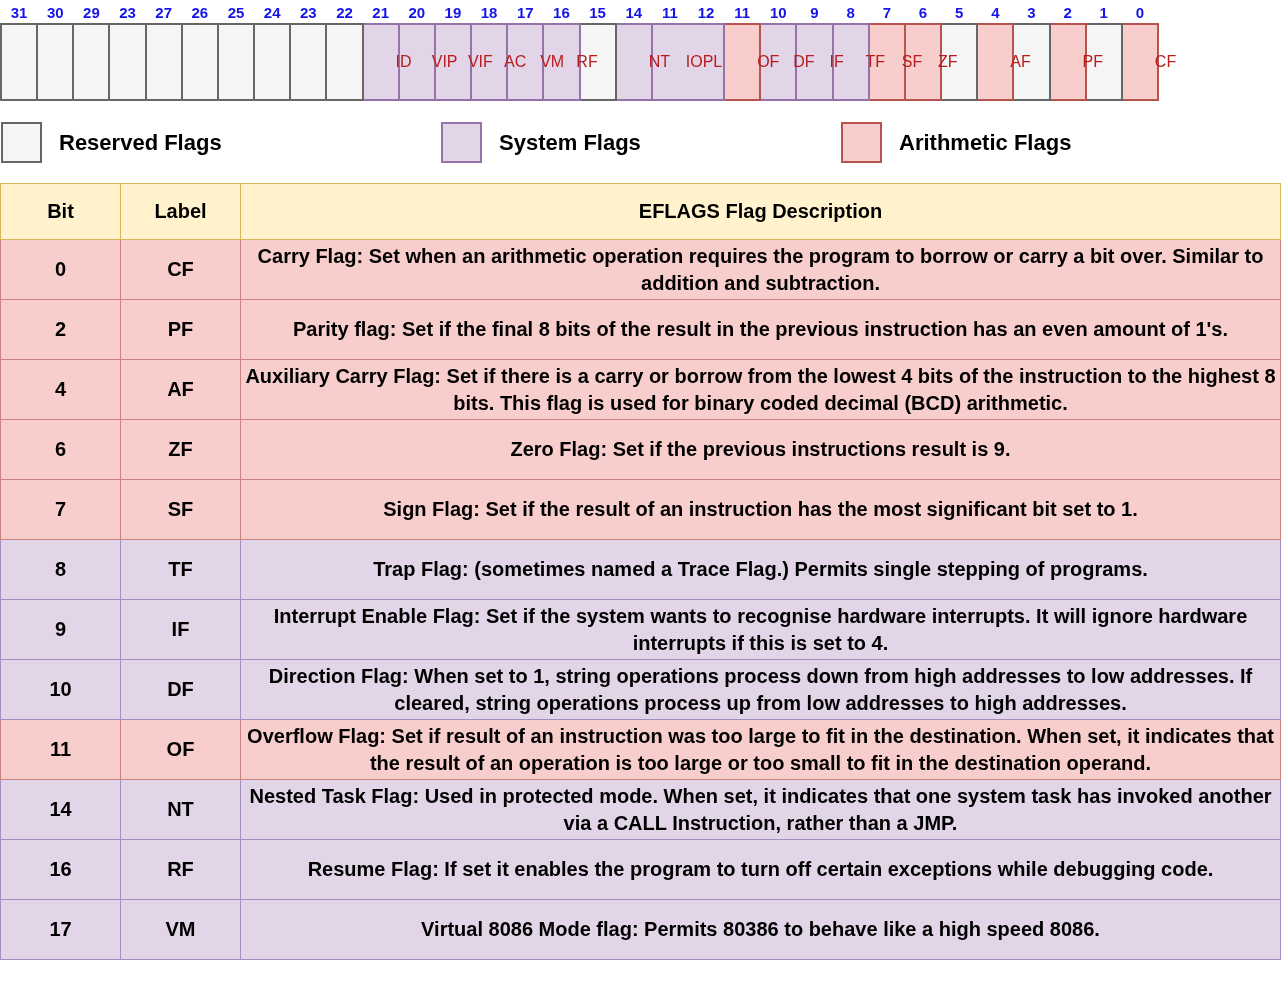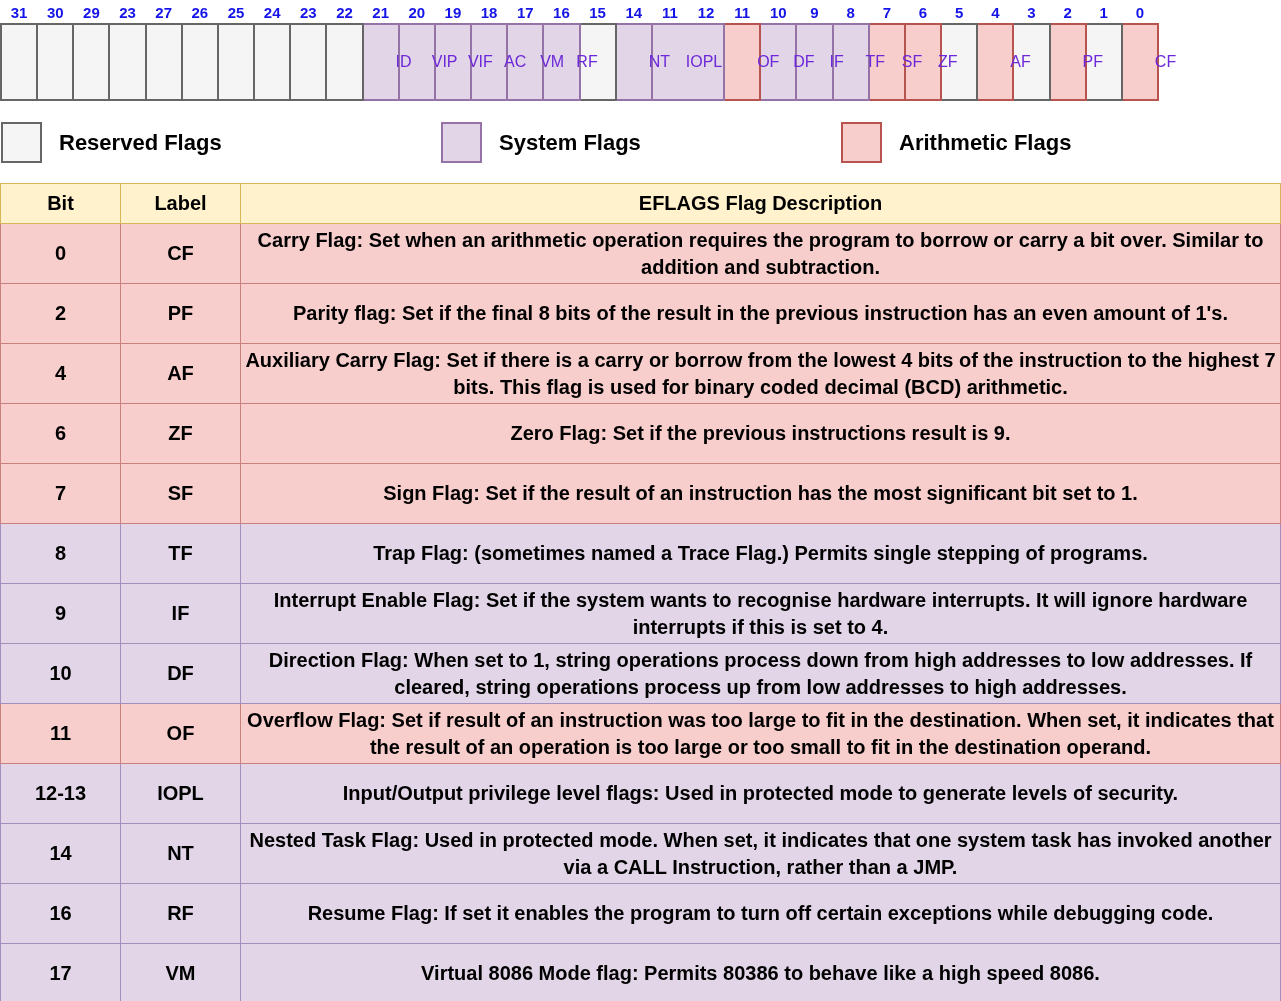--- a/index.html
+++ b/index.html
@@ -12,21 +12,21 @@
   .reg-table{
     border-collapse:collapse;table-layout:fixed;width:1159px;
   }
   .reg-table td{text-align:center;padding:0;}
   td.bitnum{
     height:21px;font-size:15px;font-weight:bold;
     color:var(--bit-number-color);vertical-align:bottom;padding-bottom:2px;
     background:#ffffff;border:none;
   }
   td.regcell{
-    height:74px;font-size:16px;font-weight:400;color:#6d28d9;
+    height:74px;font-size:16px;font-weight:400;color:#b91c1c;
     vertical-align:middle;
     padding-left:32px;
   }
   td.regcell.reserved{background:var(--reserved-fill);border:2px solid var(--reserved-stroke);}
   td.regcell.system{background:var(--system-fill);border:2px solid var(--system-stroke);}
   td.regcell.arithmetic{background:var(--arithmetic-fill);border:2px solid var(--arithmetic-stroke);}
 
   
   .legend{position:relative;height:41px;margin-top:21px;}
   .legend-item{position:absolute;top:0;height:41px;display:flex;align-items:center;gap:17px;}
@@ -43,21 +43,21 @@
   .desc-table{
     border-collapse:collapse;table-layout:fixed;width:1281px;margin-top:20px;
     color:#000000;
   }
   .desc-table col.col-bit{width:120px;}
   .desc-table col.col-label{width:120px;}
   .desc-table th{
     height:39px;background:var(--header-fill);
     border:1px solid var(--header-stroke);
     font-size:20px;font-weight:bold;vertical-align:middle;
-    padding:0;
+    padding:8px;
   }
   .desc-table td{
     height:59px;font-size:20px;font-weight:bold;line-height:27px;
     text-align:center;vertical-align:middle;padding:0 3px;
   }
   tr.row-arithmetic td{background:var(--arithmetic-fill);border:1px solid var(--row-arithmetic-border);}
   tr.row-system td{background:var(--system-fill);border:1px solid var(--row-system-border);}
 </style>
 </head>
 <body>
@@ -169,21 +169,21 @@
         <td class="description-cell">Carry Flag: Set when an arithmetic operation requires the program to borrow or carry a bit over. Similar to addition and subtraction.</td>
       </tr>
       <tr class="row-arithmetic">
         <td class="bit-cell">2</td>
         <td class="label-cell">PF</td>
         <td class="description-cell">Parity flag: Set if the final 8 bits of the result in the previous instruction has an even amount of 1's.</td>
       </tr>
       <tr class="row-arithmetic">
         <td class="bit-cell">4</td>
         <td class="label-cell">AF</td>
-        <td class="description-cell">Auxiliary Carry Flag: Set if there is a carry or borrow from the lowest 4 bits of the instruction to the highest 7 bits. This flag is used for binary coded decimal (BCD) arithmetic.</td>
+        <td class="description-cell">Auxiliary Carry Flag: Set if there is a carry or borrow from the lowest 4 bits of the instruction to the highest 8 bits. This flag is used for binary coded decimal (BCD) arithmetic.</td>
       </tr>
       <tr class="row-arithmetic">
         <td class="bit-cell">6</td>
         <td class="label-cell">ZF</td>
         <td class="description-cell">Zero Flag: Set if the previous instructions result is 9.</td>
       </tr>
       <tr class="row-arithmetic">
         <td class="bit-cell">7</td>
         <td class="label-cell">SF</td>
         <td class="description-cell">Sign Flag: Set if the result of an instruction has the most significant bit set to 1.</td>
@@ -202,25 +202,20 @@
         <td class="bit-cell">10</td>
         <td class="label-cell">DF</td>
         <td class="description-cell">Direction Flag: When set to 1, string operations process down from high addresses to low addresses. If cleared, string operations process up from low addresses to high addresses.</td>
       </tr>
       <tr class="row-arithmetic">
         <td class="bit-cell">11</td>
         <td class="label-cell">OF</td>
         <td class="description-cell">Overflow Flag: Set if result of an instruction was too large to fit in the destination. When set, it indicates that the result of an operation is too large or too small to fit in the destination operand.</td>
       </tr>
       <tr class="row-system">
-        <td class="bit-cell">12-13</td>
-        <td class="label-cell">IOPL</td>
-        <td class="description-cell">Input/Output privilege level flags: Used in protected mode to generate levels of security.</td>
-      </tr>
-      <tr class="row-system">
         <td class="bit-cell">14</td>
         <td class="label-cell">NT</td>
         <td class="description-cell">Nested Task Flag: Used in protected mode. When set, it indicates that one system task has invoked another via a CALL Instruction, rather than a JMP.</td>
       </tr>
       <tr class="row-system">
         <td class="bit-cell">16</td>
         <td class="label-cell">RF</td>
         <td class="description-cell">Resume Flag: If set it enables the program to turn off certain exceptions while debugging code.</td>
       </tr>
       <tr class="row-system">

